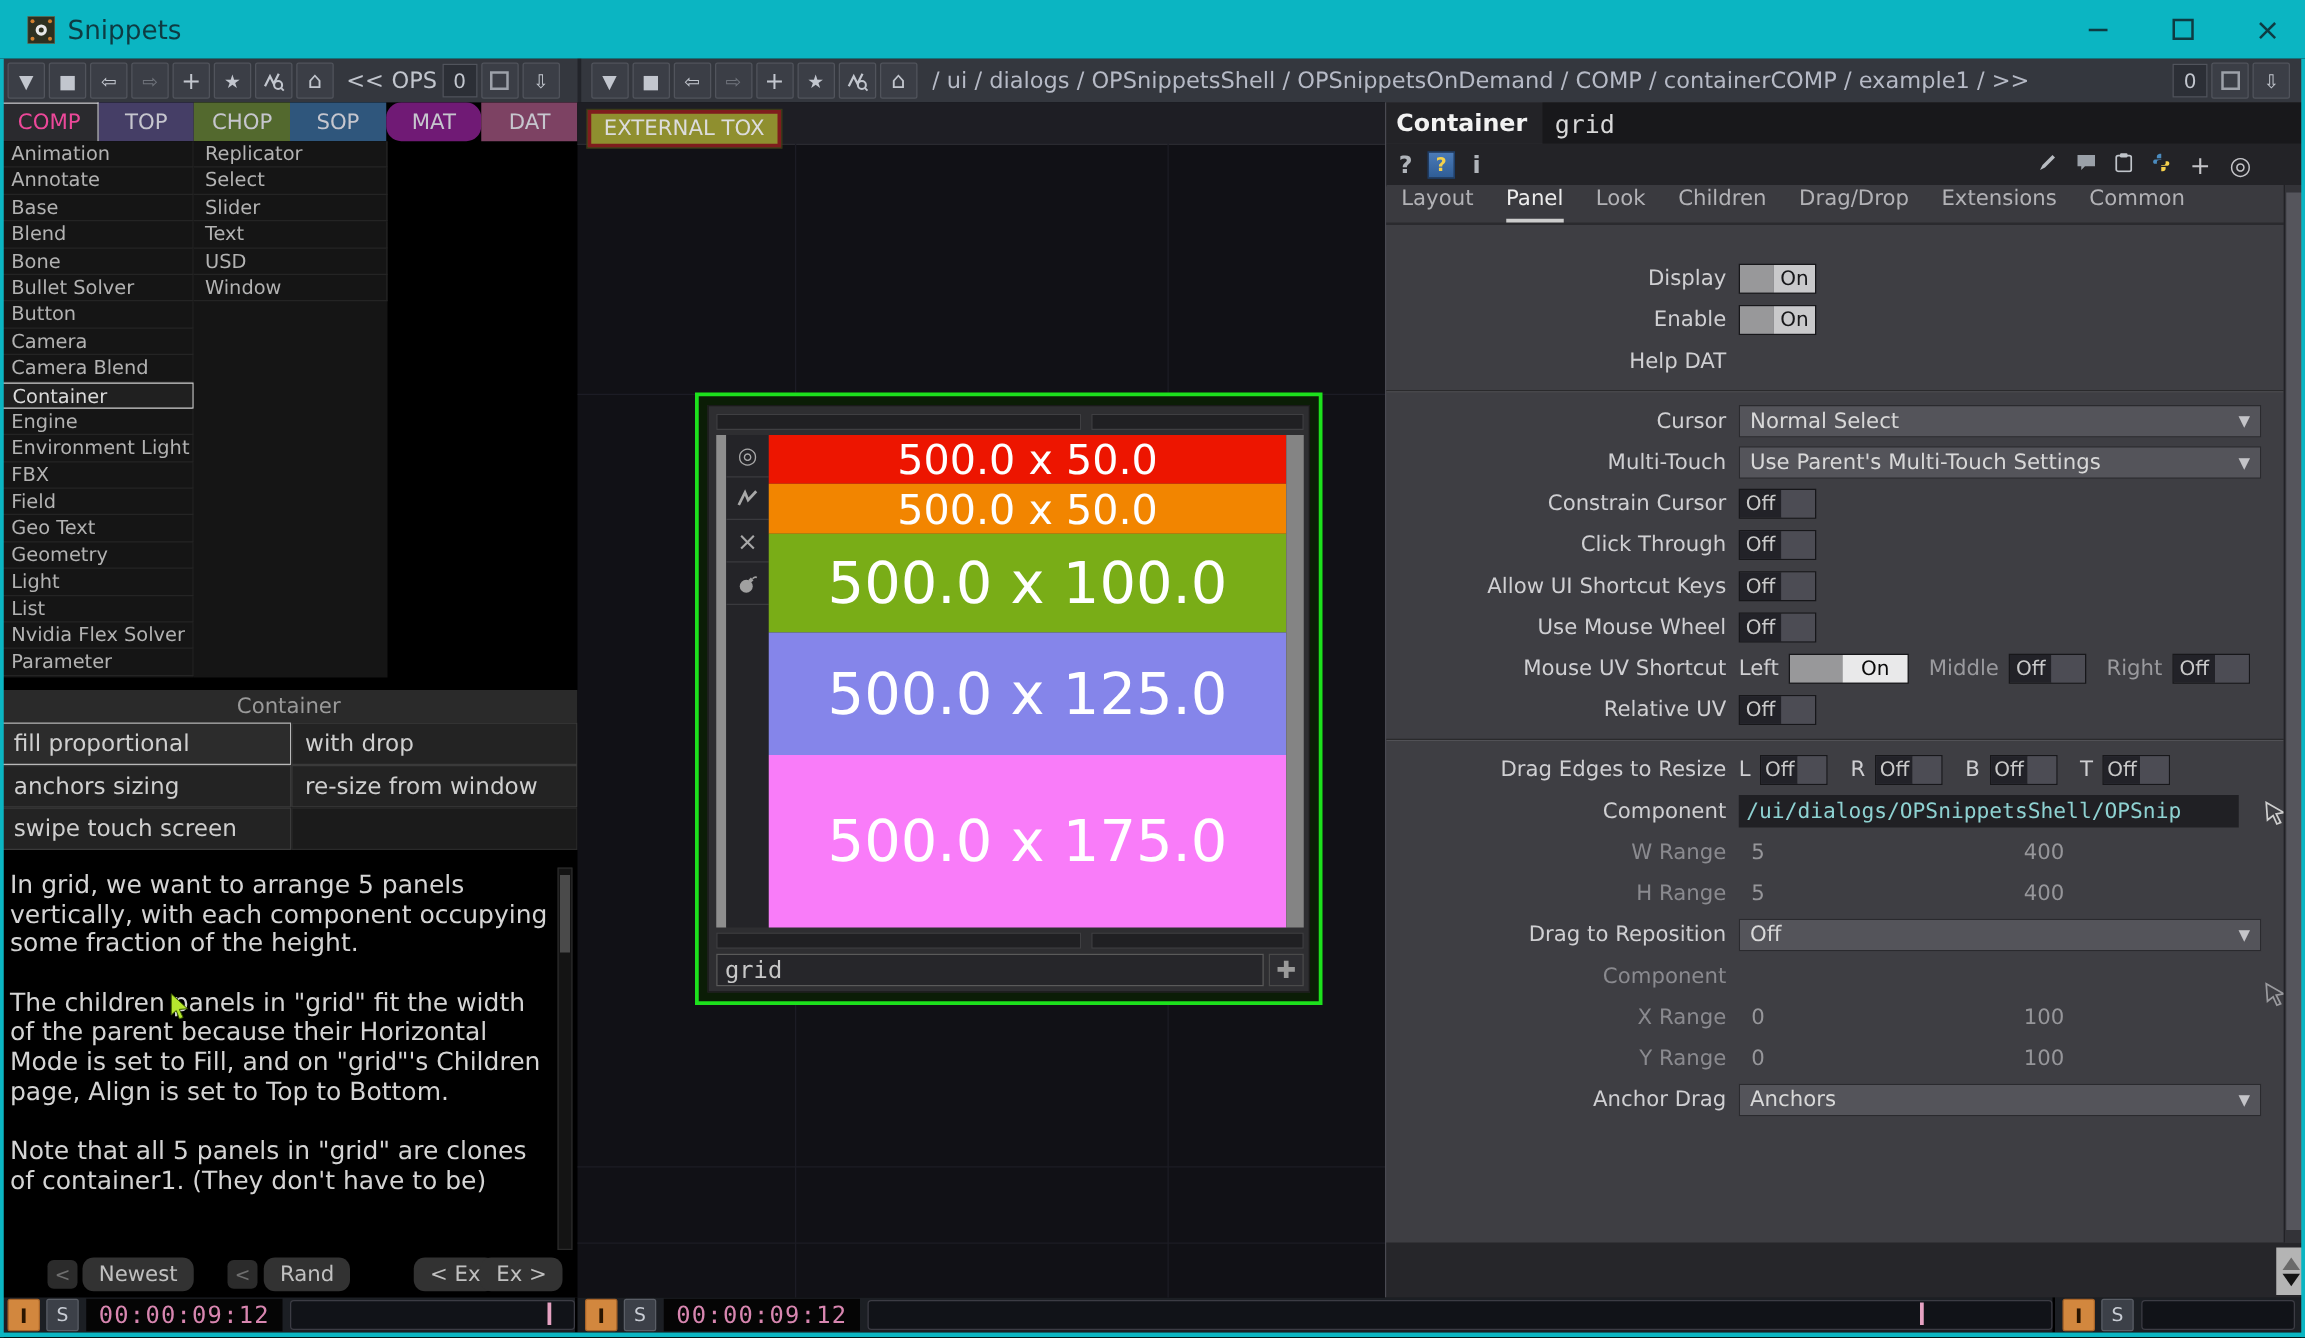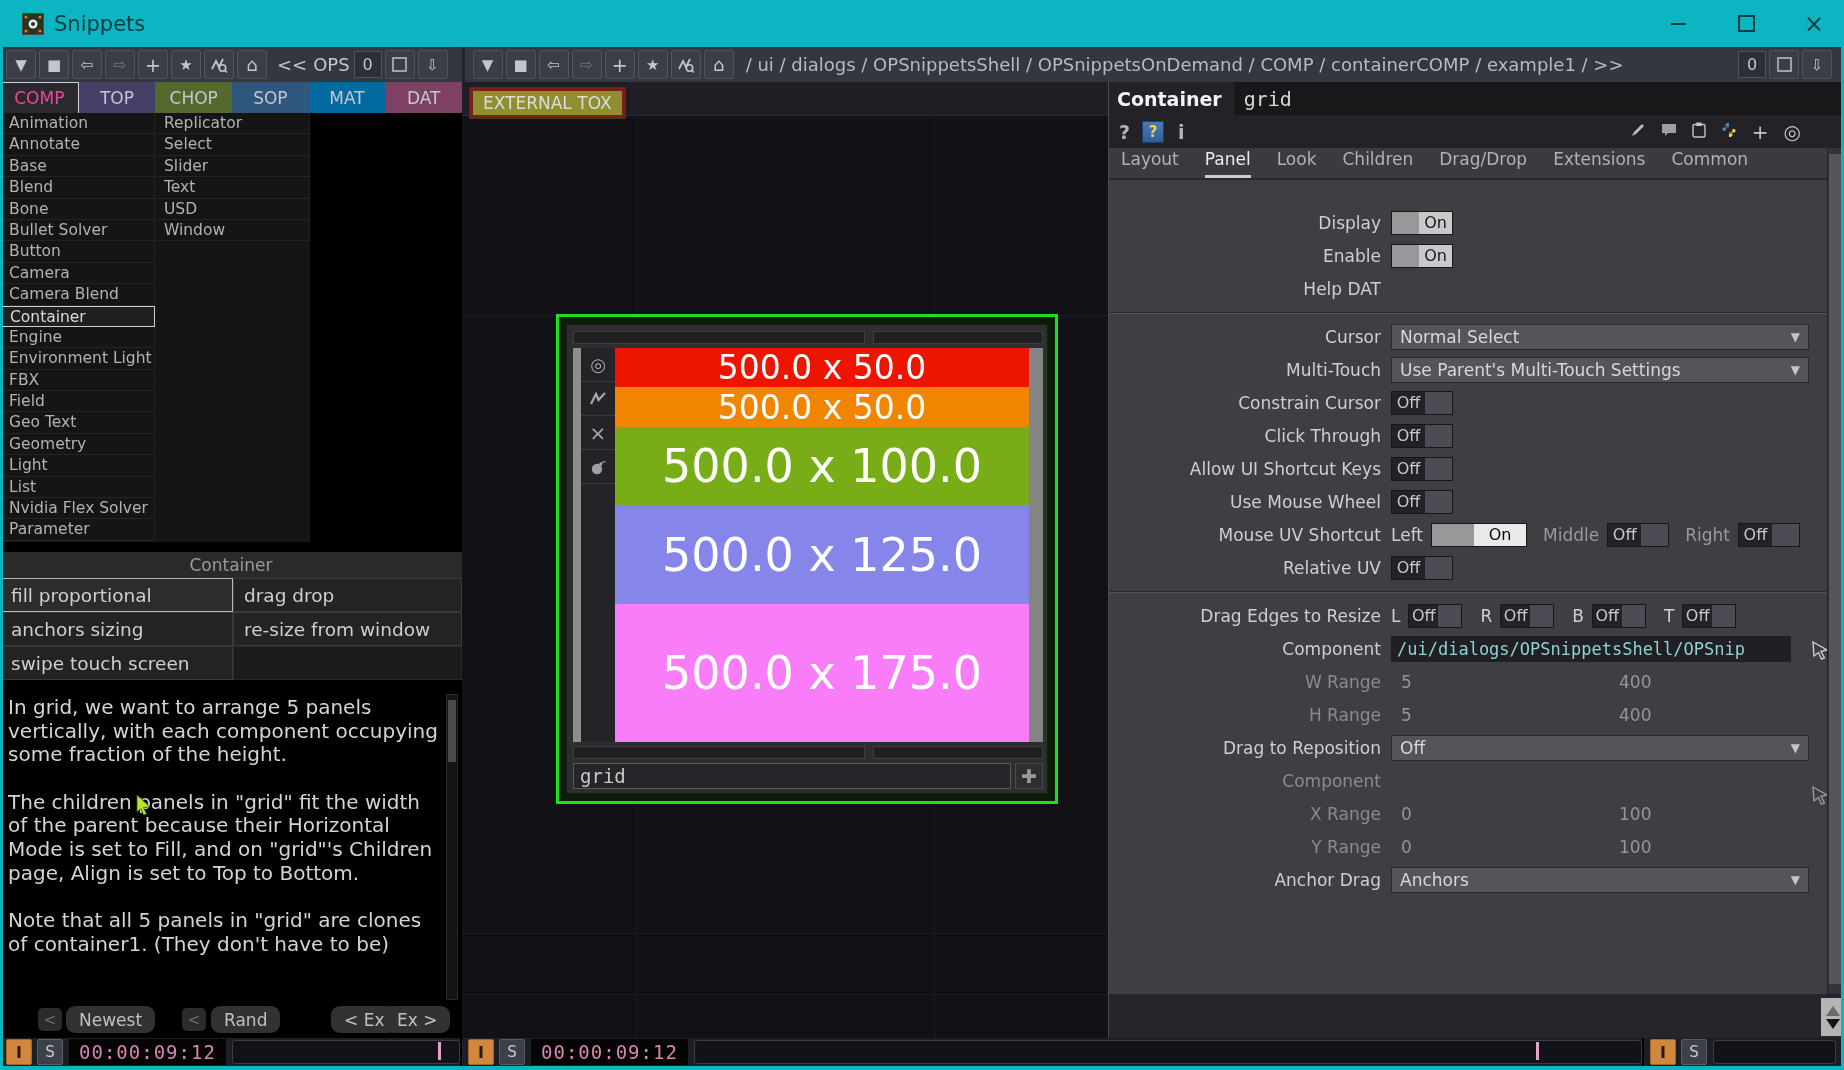--- a/index.html
+++ b/index.html
@@ -227,21 +227,21 @@
       <span class="tbtn">⇩</span>
     </span>
   </div>
 
   <div id="leftpane" class="abs">
     <div id="optabs">
         <div class="optab active" style="background: rgb(42, 42, 46);">COMP</div>
         <div class="optab" style="background: rgb(69, 62, 102);">TOP</div>
         <div class="optab" style="background: rgb(83, 105, 46);">CHOP</div>
         <div class="optab" style="background: rgb(47, 86, 124);">SOP</div>
-        <div class="optab" style="background: #0369a1;">MAT</div>
+        <div class="optab" style="background: #701a75; border-radius: 12px;">MAT</div>
         <div class="optab" style="background: rgb(125, 66, 99);">DAT</div>
       </div>
     <div id="oplist">
       <div class="opcol" id="opcol1">
           <div class="oprow">Animation</div>
           <div class="oprow">Annotate</div>
           <div class="oprow">Base</div>
           <div class="oprow">Blend</div>
           <div class="oprow">Bone</div>
           <div class="oprow">Bullet Solver</div>
@@ -265,21 +265,21 @@
           <div class="oprow">Select</div>
           <div class="oprow">Slider</div>
           <div class="oprow">Text</div>
           <div class="oprow">USD</div>
           <div class="oprow">Window</div>
         </div>
     </div>
     <div id="snipheader" class="abs">Container</div>
     <div id="snipgrid" class="abs">
         <div class="snipcell selected">fill proportional</div>
-        <div class="snipcell">drag drop</div>
+        <div class="snipcell">with drop</div>
         <div class="snipcell">anchors sizing</div>
         <div class="snipcell">re-size from window</div>
         <div class="snipcell">swipe touch screen</div>
         <div class="snipcell empty"></div>
       </div>
     <div id="descr" class="abs">
       <p>In grid, we want to arrange 5 panels vertically, with each component occupying some fraction of the height.</p>
       <p>The children panels in "grid" fit the width of the parent because their Horizontal Mode is set to Fill, and on "grid"'s Children page, Align is set to Top to Bottom.</p>
       <p>Note that all 5 panels in "grid" are clones of container1. (They don't have to be)</p>
     </div>

